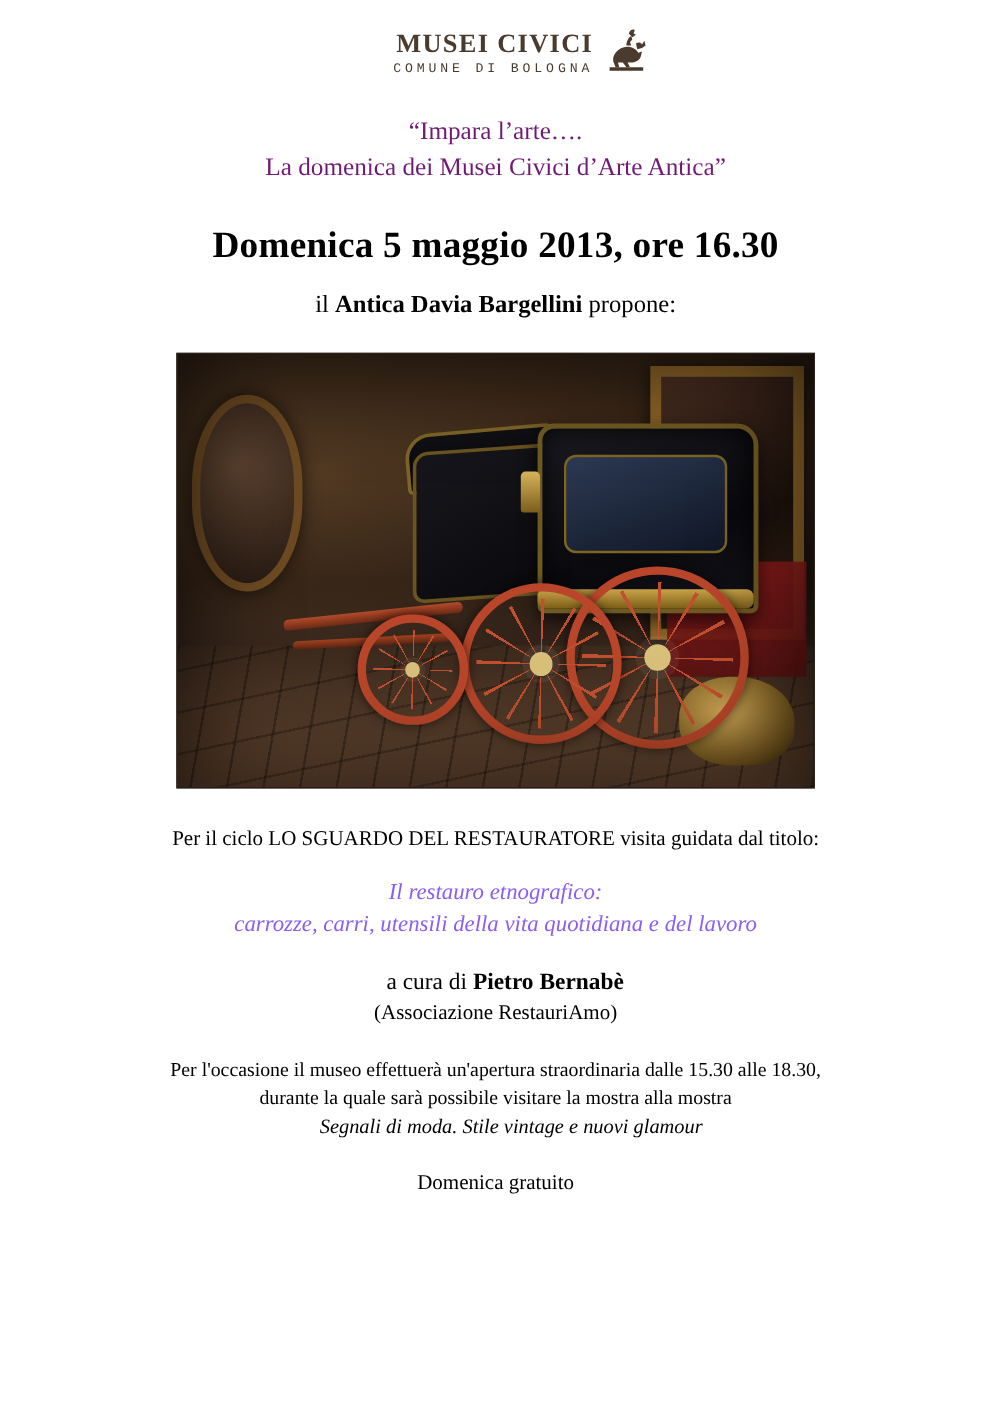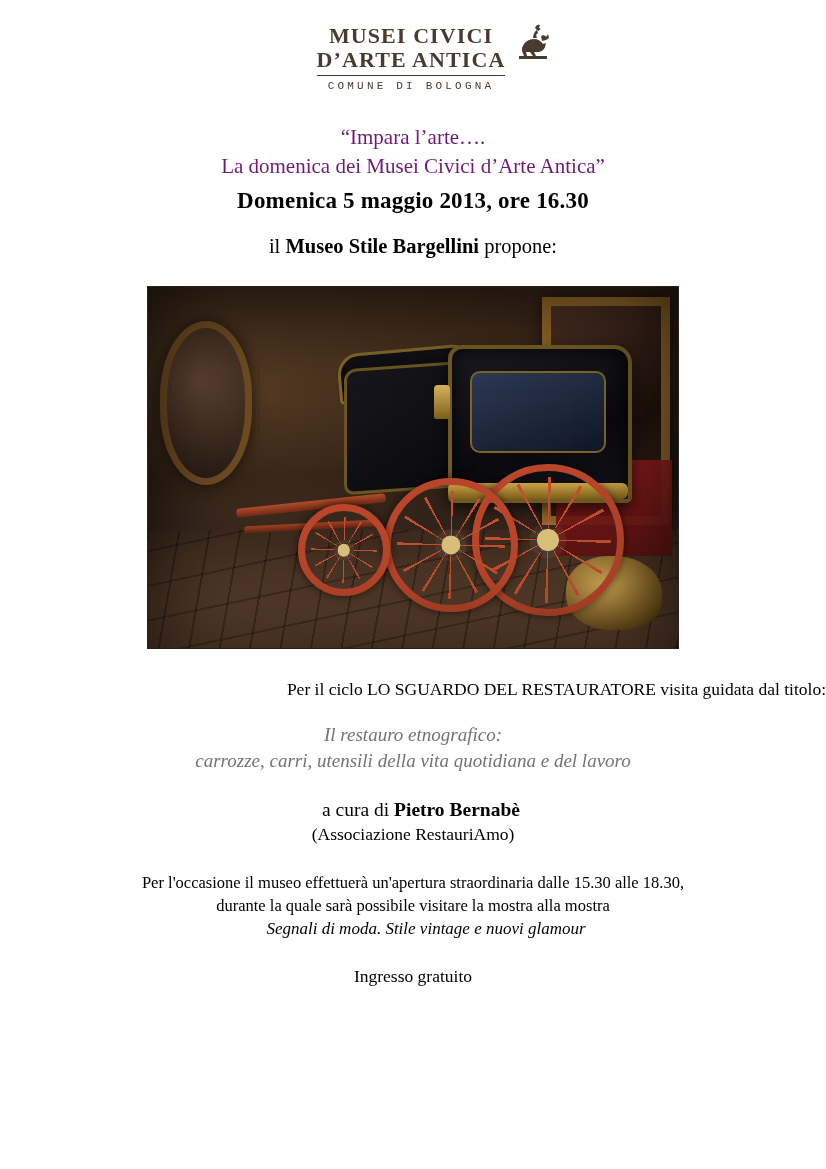--- a/index.html
+++ b/index.html
@@ -22,21 +22,21 @@
     padding: 0;
   }
 
   
   .logo-block {
     margin-top: 24px;
     text-align: center;
   }
   .logo-inner {
     display: inline-block;
-    text-align: center;
+    text-align: right;
     position: relative;
     padding-right: 4px;
   }
   .logo-line1, .logo-line2 {
     font-family: "Liberation Serif", serif;
     font-size: 22px;
     letter-spacing: 1.1px;
     color: #4a3b2e;
     font-weight: 600;
     line-height: 1.08;
@@ -67,22 +67,22 @@
 
   .intro {
     margin-top: 30px;
     font-size: 21px;
     line-height: 1.42;
   }
   .intro .plain { color: #000000; }
   .intro .red { color: #701a75; }
 
   .date-line {
-    margin-top: 6px;
-    font-size: 23px;
+    margin-top: 32px;
+    font-size: 31px;
     font-weight: bold;
     letter-spacing: 0.2px;
   }
 
   .proposes {
     margin-top: 21px;
     font-size: 20.5px;
   }
   .proposes b { font-weight: bold; }
 
@@ -218,25 +218,24 @@
   .ph-vig {
     position:absolute; inset:0;
     box-shadow: inset 0 0 90px rgba(0,0,0,0.75);
     pointer-events:none;
   }
 
   
   .cycle {
     margin-top: 26px;
     font-size: 17.5px;
-    text-align: right;
   }
   .title-it {
     margin-top: 22px;
-    color: #737373;
+    color: #8b5cf6;
     font-style: italic;
     font-size: 19px;
     line-height: 1.38;
   }
   .curator {
     margin-top: 24px;
     font-size: 19.5px;
     padding-left: 16px;
   }
   .curator b { font-weight: bold; }
@@ -256,21 +255,20 @@
   }
 </style>
 </head>
 <body>
 
 <div class="page">
 
   <div class="logo-block">
     <div class="logo-inner">
       <div class="logo-line1">MUSEI CIVICI</div>
-      <div class="logo-line2">D’ARTE ANTICA</div>
       <div class="logo-line3">COMUNE DI BOLOGNA</div>
       <svg class="logo-horse" viewBox="0 0 44 46">
         <g fill="#4a3b2e">
           <path d="M8 38 h28 v3 H8 z"></path>
           <path d="M11 30c2-6 7-9 12-9 4 0 7 2 9 5l3-1-1 4c-1 3-4 5-8 5h-3l2 4h-3l-3-4h-4l1 4h-3l-2-5z"></path>
           <path d="M30 18c2-1 4-1 5 1l2-3 1 4-3 2-4 1z"></path>
           <path d="M22 20c0-4 2-7 4-8l1 3-2 2 1 3z"></path>
           <path d="M24 10c1-3 3-4 5-3l-1 3 2 1-3 2z"></path>
         </g>
       </svg>
@@ -278,21 +276,21 @@
   </div>
 
   <div class="intro centered">
     <div class="red">“Impara l’arte….</div>
     <div class="red">La domenica dei Musei Civici d’Arte Antica”</div>
   </div>
 
   <div class="date-line centered">Domenica 5 maggio 2013, ore 16.30</div>
 
   <div class="proposes centered">
-    <span>il </span><b>Museo Stile Bargellini</b><span> propone:</span>
+    <span>il </span><b>Antica Davia Bargellini</b><span> propone:</span>
   </div>
 
   <div class="photo-wrap">
     <div class="photo">
       <div class="ph-bg"></div>
       <div class="ph-floor"></div>
       <div class="ph-frame-l"></div>
       <div class="ph-frame-r"></div>
       <div class="ph-red-panel"></div>
       <div class="ph-gold-obj"></div>
@@ -321,15 +319,15 @@
     <span>a cura di </span><b>Pietro Bernabè</b>
   </div>
   <div class="assoc centered">(Associazione RestauriAmo)</div>
 
   <div class="occasion centered">
     <div>Per l'occasione il museo effettuerà un'apertura straordinaria dalle 15.30 alle 18.30,</div>
     <div>durante la quale sarà possibile visitare la mostra alla mostra</div>
     <div class="ital">Segnali di moda. Stile vintage e nuovi glamour</div>
   </div>
 
-  <div class="free centered">Ingresso gratuito</div>
+  <div class="free centered">Domenica gratuito</div>
 
 </div>
 
 </body></html>

